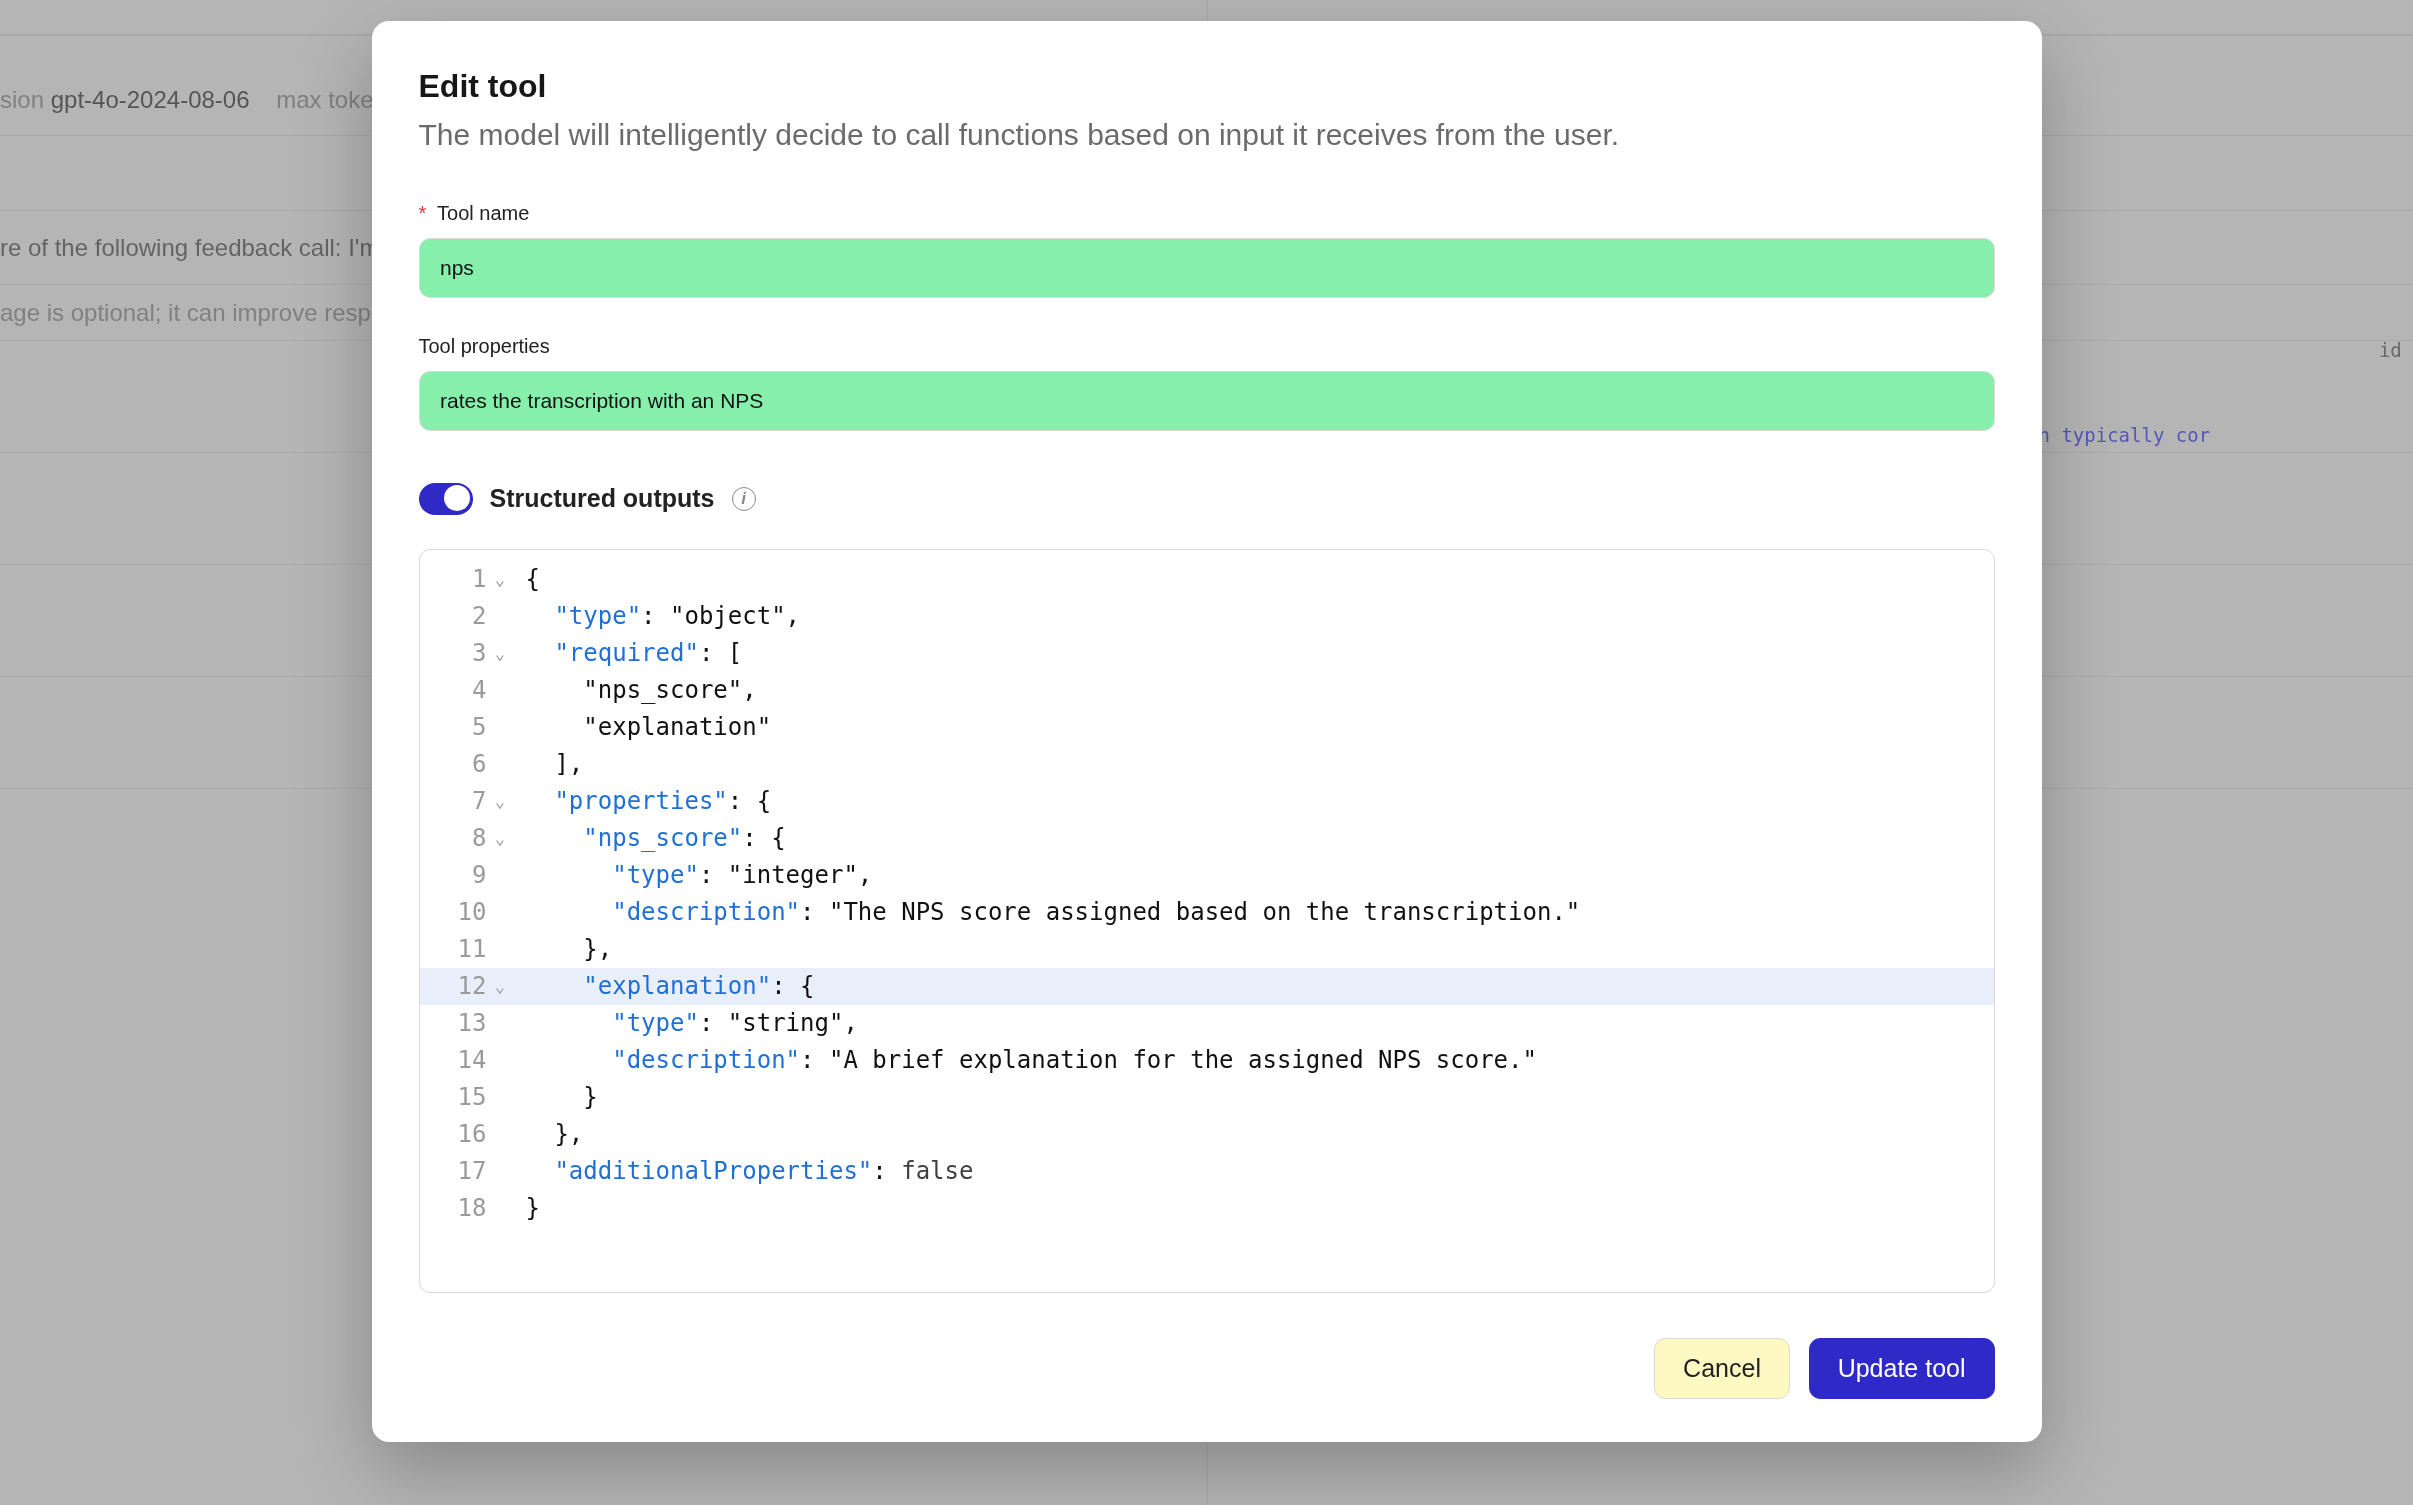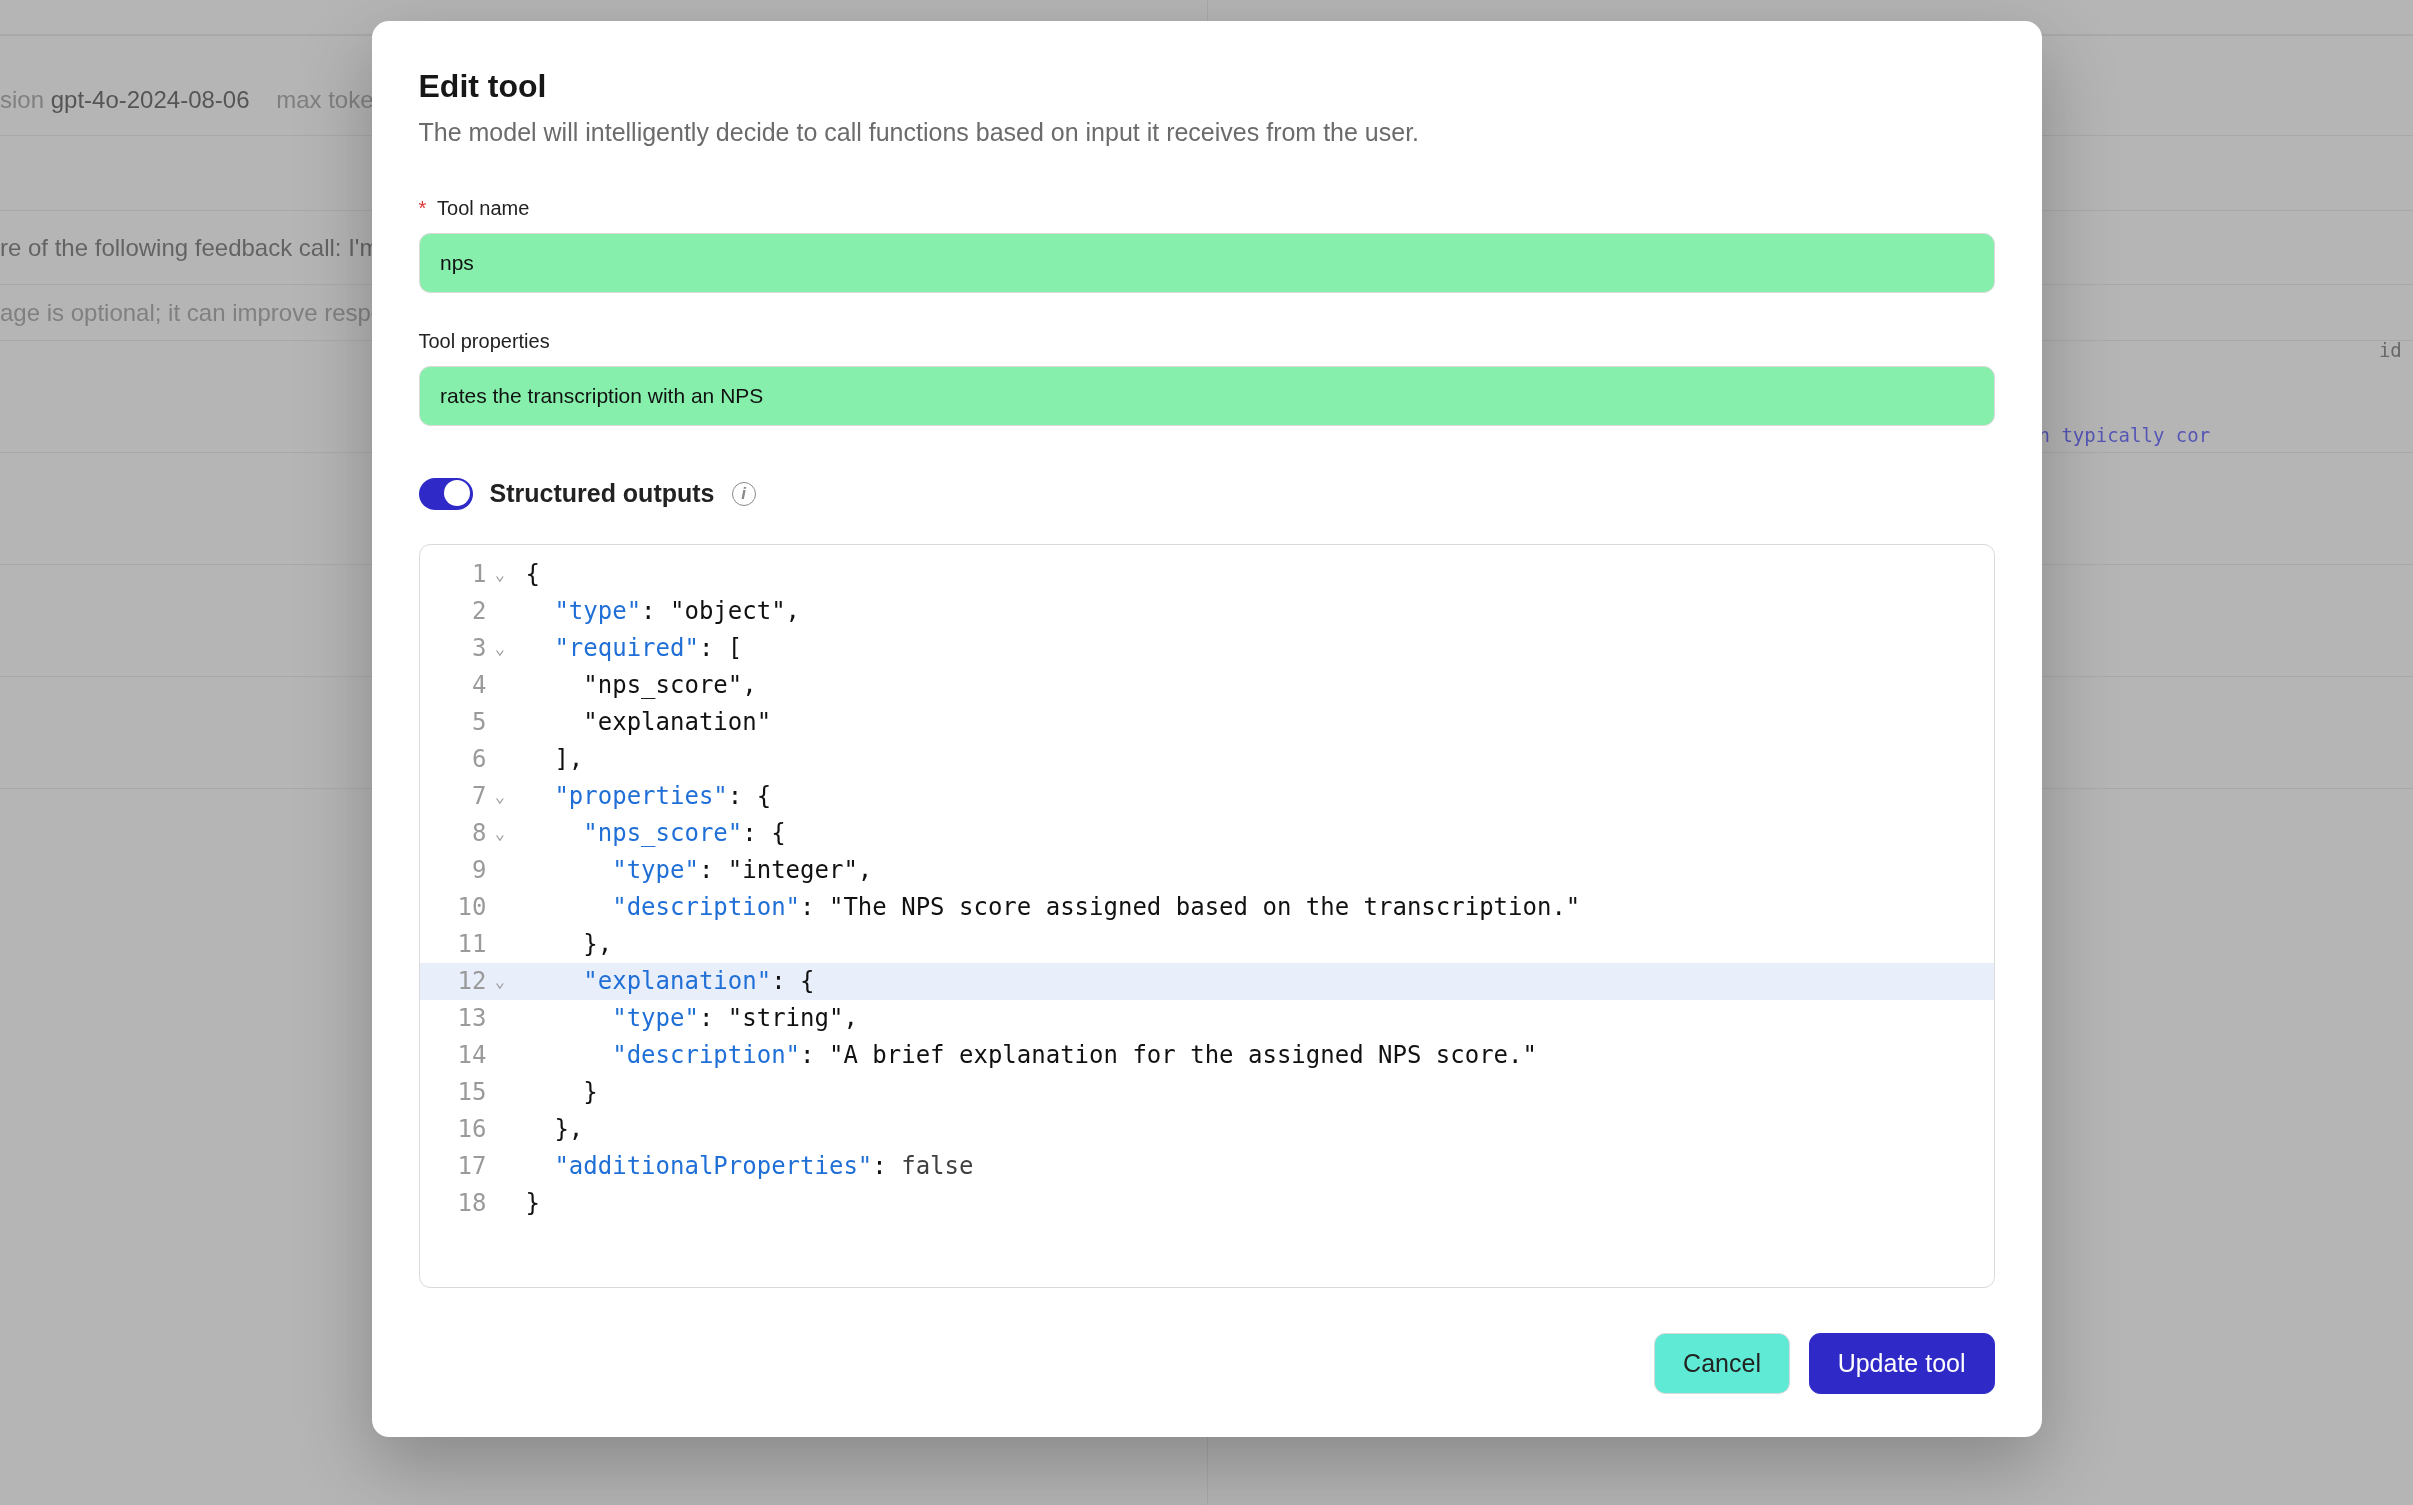--- a/index.html
+++ b/index.html
@@ -81,21 +81,21 @@
     box-shadow: 0 28px 75px rgba(0,0,0,0.25);
     padding: 47px 47px 43px 47px;
   }
 
   .modal h1 {
     font-size: 32px;
     font-weight: 600;
     margin-bottom: 13px;
   }
   .modal .subtitle {
-    font-size: 25px;
+    font-size: 30px;
     color: #6b6b6b;
     margin-bottom: 50px;
   }
 
   .field-label {
     font-size: 20px;
     font-weight: 400;
     color: #222;
     margin-bottom: 13px;
   }
@@ -208,21 +208,21 @@
     margin-top: 45px;
   }
   .btn {
     font-size: 25px;
     font-weight: 500;
     padding: 15px 28px;
     border-radius: 11.2px;
     cursor: pointer;
   }
   .btn-secondary {
-    background: #5eead4;
+    background: #fef9c3;
     color: #222;
     border: 1.9px solid #d9d9d9;
   }
   .btn-primary {
     background: #2f2ac7;
     color: #fff;
     border: 1.9px solid #2f2ac7;
   }
 </style>
 </head>

